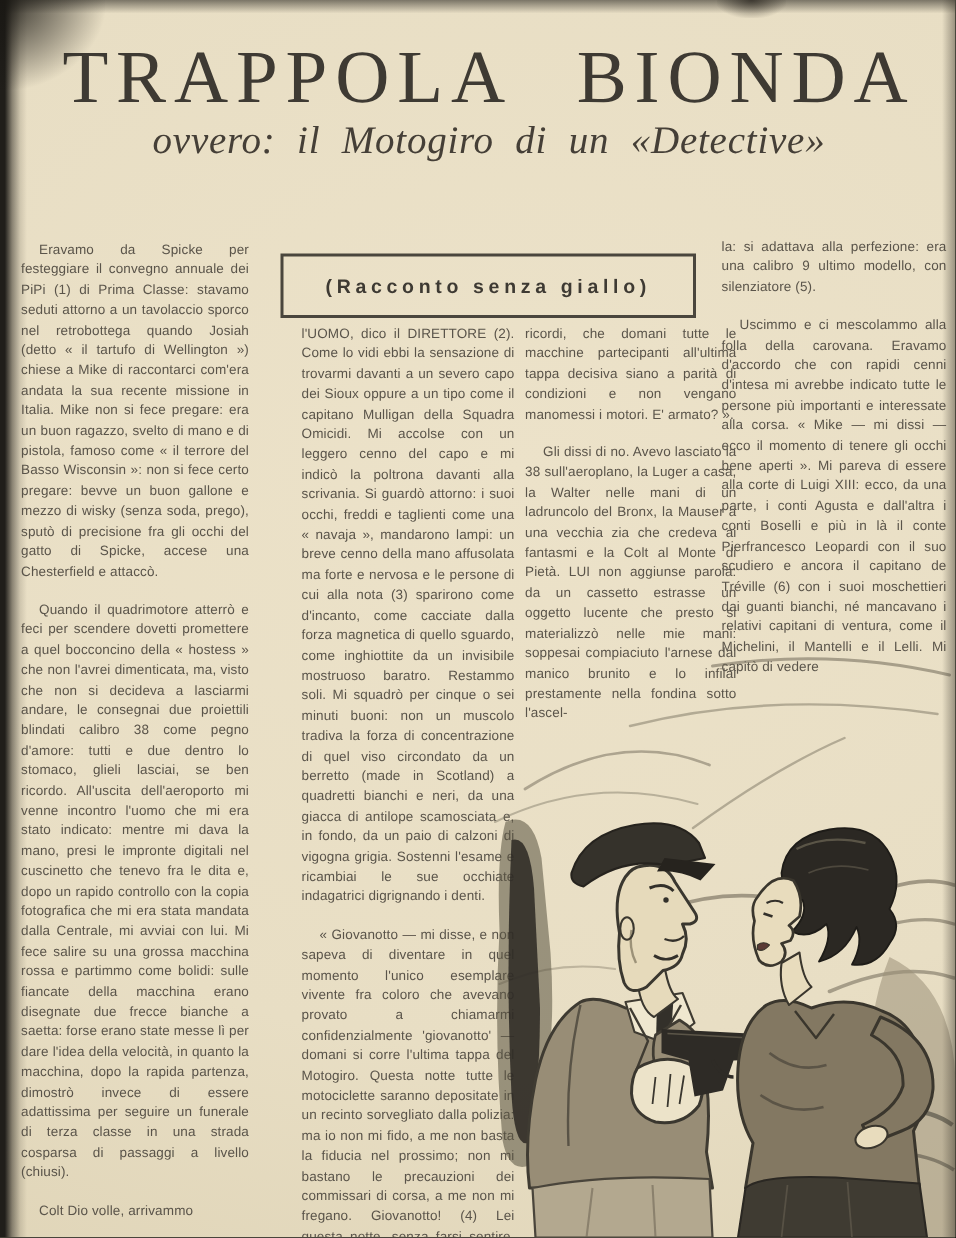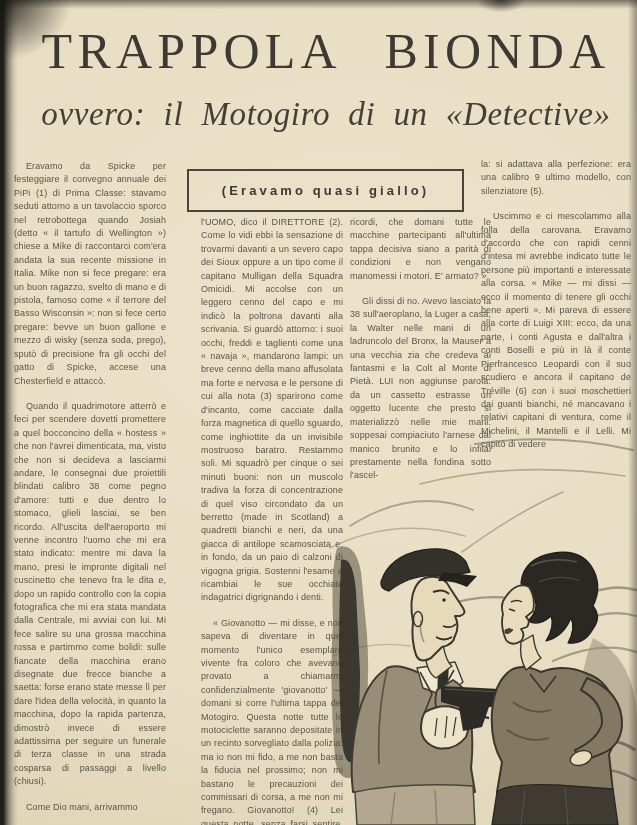--- a/index.html
+++ b/index.html
@@ -28,21 +28,21 @@
   .masthead{position:absolute;left:20px;top:24px;width:612px;text-align:center;}
   .title{
     font-family:"Liberation Serif", serif;
     font-size:50px;line-height:1.1;font-weight:400;
     letter-spacing:.105em;word-spacing:.55em;
     color:#3e3a33;white-space:nowrap;
   }
   .subtitle{
     font-family:"Liberation Serif", serif;
     font-style:italic;font-weight:400;
-    font-size:33px;margin-top:17px;
+    font-size:26px;
     letter-spacing:.02em;word-spacing:.28em;
     color:#453f37;white-space:nowrap;
   }
   .kicker{
     position:absolute;left:187px;top:169px;width:277px;height:43px;
     border:2px solid #4a463d;
     display:flex;align-items:center;justify-content:center;
     box-sizing:border-box;
   }
   .kicker span{
@@ -63,27 +63,27 @@
 <body>
 
 <div id="page">
 
   <div class="masthead">
     <div class="title">TRAPPOLA BIONDA</div>
     <div class="subtitle">ovvero: il Motogiro di un «Detective»</div>
   </div>
 
   <div class="kicker">
-    <span>(Eravamo quasi giallo)</span>
+    <span>(Racconto senza giallo)</span>
   </div>
 
   <div class="col" id="col1">
     <p>Eravamo da Spicke per festeggiare il convegno annuale dei PiPi (1) di Prima Classe: stavamo seduti attorno a un tavolaccio sporco nel retrobottega quando Josiah (detto « il tartufo di Wellington ») chiese a Mike di raccontarci com'era andata la sua recente missione in Italia. Mike non si fece pregare: era un buon ragazzo, svelto di mano e di pistola, famoso come « il terrore del Basso Wisconsin »: non si fece certo pregare: bevve un buon gallone e mezzo di wisky (senza soda, prego), sputò di precisione fra gli occhi del gatto di Spicke, accese una Chesterfield e attaccò.</p>
     <p>Quando il quadrimotore atterrò e feci per scendere dovetti promettere a quel bocconcino della « hostess » che non l'avrei dimenticata, ma, visto che non si decideva a lasciarmi andare, le consegnai due proiettili blindati calibro 38 come pegno d'amore: tutti e due dentro lo stomaco, glieli lasciai, se ben ricordo. All'uscita dell'aeroporto mi venne incontro l'uomo che mi era stato indicato: mentre mi dava la mano, presi le impronte digitali nel cuscinetto che tenevo fra le dita e, dopo un rapido controllo con la copia fotografica che mi era stata mandata dalla Centrale, mi avviai con lui. Mi fece salire su una grossa macchina rossa e partimmo come bolidi: sulle fiancate della macchina erano disegnate due frecce bianche a saetta: forse erano state messe lì per dare l'idea della velocità, in quanto la macchina, dopo la rapida partenza, dimostrò invece di essere adattissima per seguire un funerale di terza classe in una strada cosparsa di passaggi a livello (chiusi).</p>
-    <p>Come Dio mani, arrivammo</p>
+    <p>Colt Dio volle, arrivammo</p>
   </div>
 
   <div class="col" id="col2">
     <p class="cont">l'UOMO, dico il DIRETTORE (2). Come lo vidi ebbi la sensazione di trovarmi davanti a un severo capo dei Sioux oppure a un tipo come il capitano Mulligan della Squadra Omicidi. Mi accolse con un leggero cenno del capo e mi indicò la poltrona davanti alla scrivania. Si guardò attorno: i suoi occhi, freddi e taglienti come una « navaja », mandarono lampi: un breve cenno della mano affusolata ma forte e nervosa e le persone di cui alla nota (3) sparirono come d'incanto, come cacciate dalla forza magnetica di quello sguardo, come inghiottite da un invisibile mostruoso baratro. Restammo soli. Mi squadrò per cinque o sei minuti buoni: non un muscolo tradiva la forza di concentrazione di quel viso circondato da un berretto (made in Scotland) a quadretti bianchi e neri, da una giacca di antilope scamosciata e, in fondo, da un paio di calzoni di vigogna grigia. Sostenni l'esame e ricambiai le sue occhiate indagatrici digrignando i denti.</p>
     <p>« Giovanotto — mi disse, e non sapeva di diventare in quel momento l'unico esemplare vivente fra coloro che avevano provato a chiamarmi confidenzialmente 'giovanotto' — domani si corre l'ultima tappa del Motogiro. Questa notte tutte le motociclette saranno depositate in un recinto sorvegliato dalla polizia: ma io non mi fido, a me non basta la fiducia nel prossimo; non mi bastano le precauzioni dei commissari di corsa, a me non mi fregano. Giovanotto! (4) Lei questa notte, senza farsi sentire, entra</p>
   </div>
 
   <div class="col" id="col3">
     <p class="cont">ricordi, che domani tutte le macchine partecipanti all'ultima tappa decisiva siano a parità di condizioni e non vengano manomessi i motori. E' armato? ».</p>
     <p>Gli dissi di no. Avevo lasciato la 38 sull'aeroplano, la Luger a casa, la Walter nelle mani di un ladruncolo del Bronx, la Mauser a una vecchia zia che credeva ai fantasmi e la Colt al Monte di Pietà. LUI non aggiunse parola: da un cassetto estrasse un oggetto lucente che presto si materializzò nelle mie mani: soppesai compiaciuto l'arnese dal manico brunito e lo infilai prestamente nella fondina sotto l'ascel-</p>

